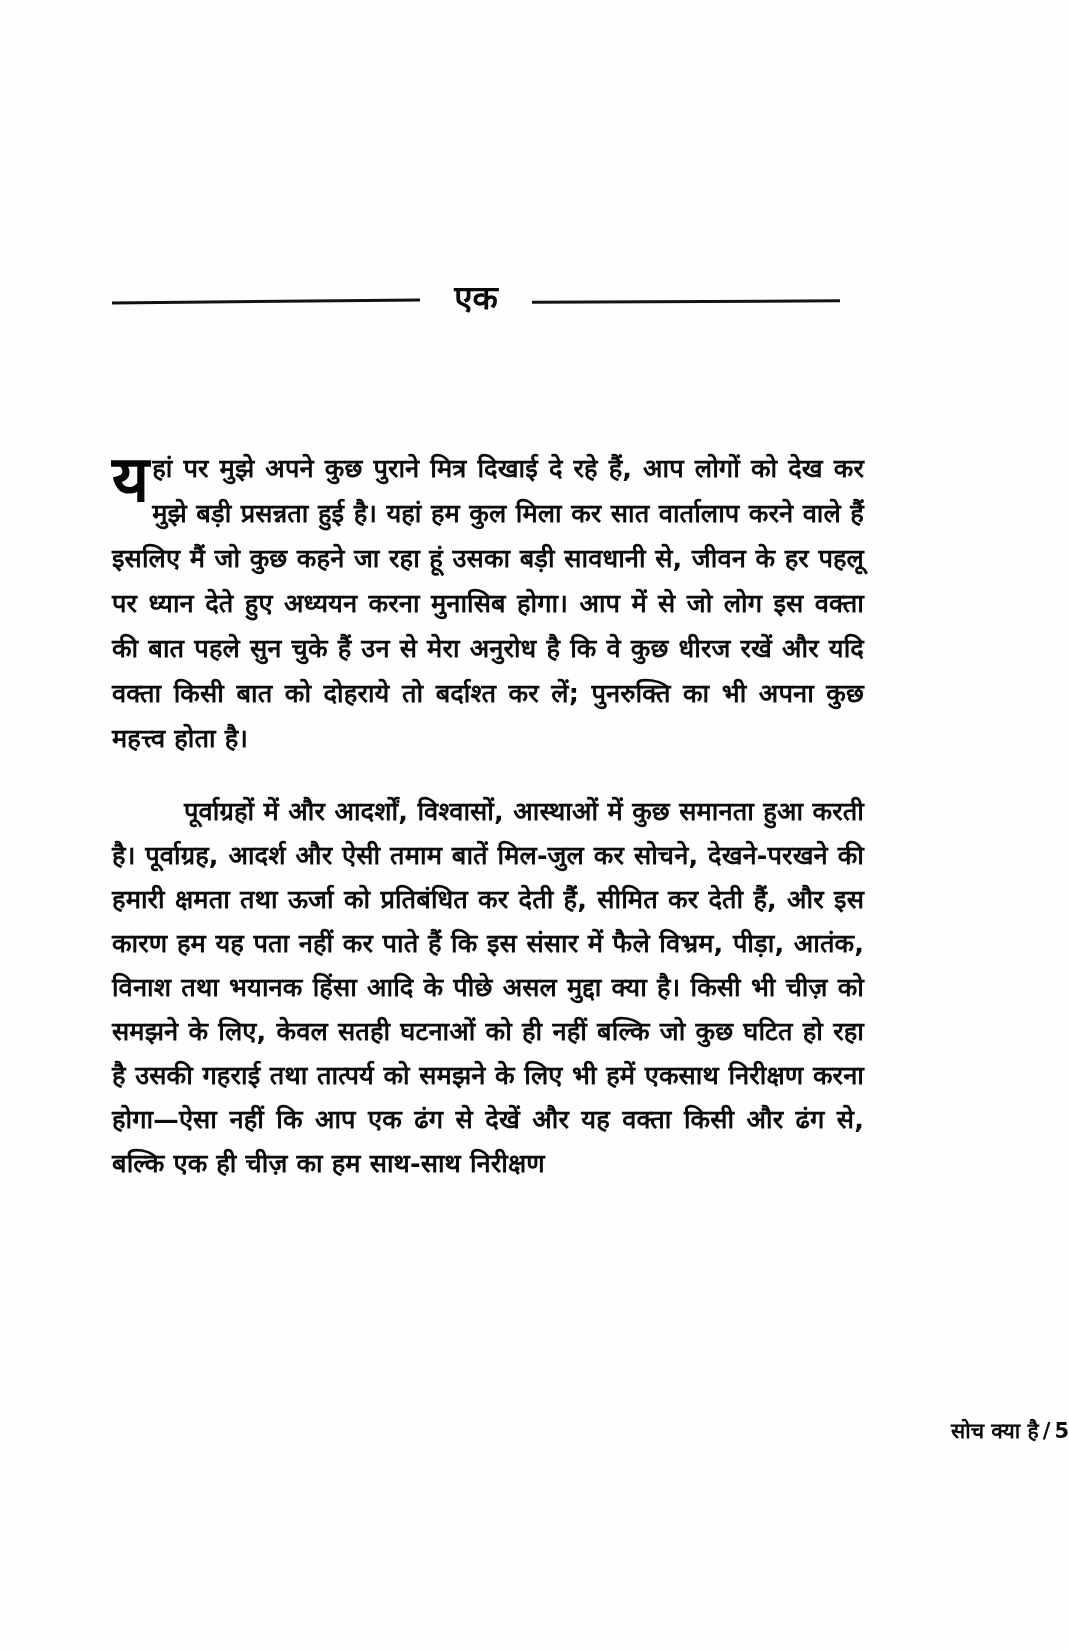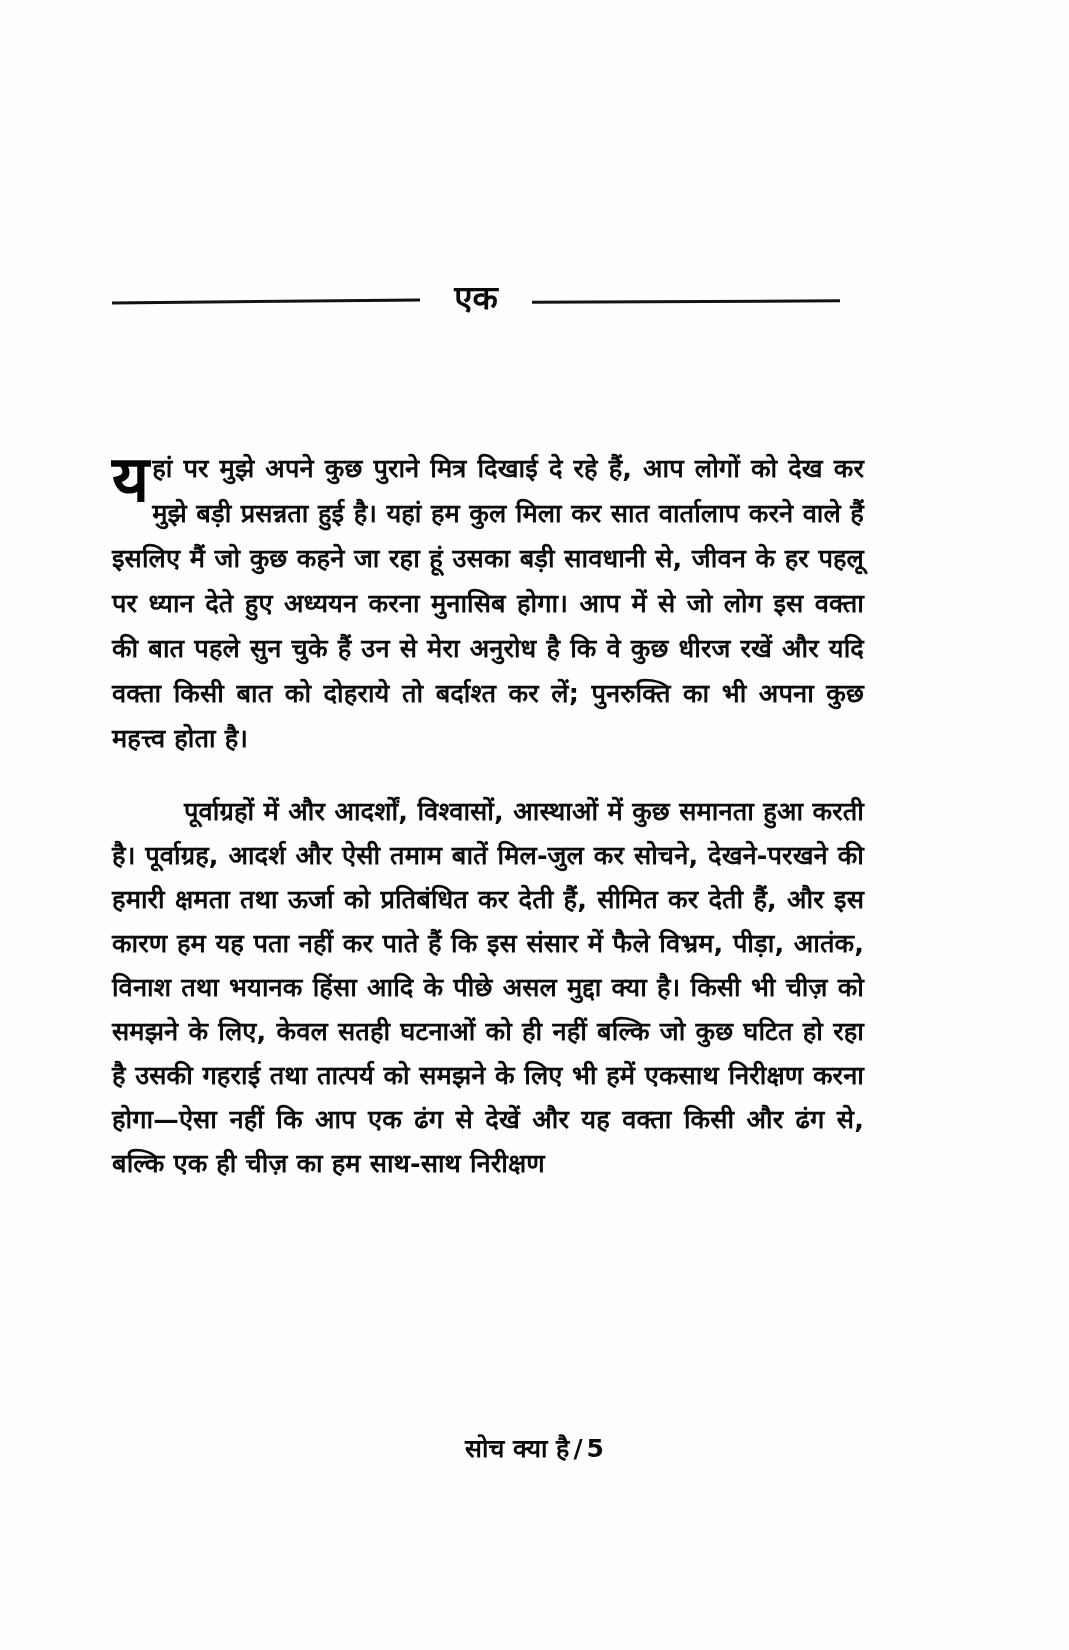--- a/index.html
+++ b/index.html
@@ -101,26 +101,25 @@
   .para.tail {
     line-height: 44px;
   }
 
   
   .footer {
     position: absolute;
     left: 0;
     right: 0;
     top: 1416px;
-    text-align: center;
+    text-align: right;
     font-family: "DejaVu Sans", "Liberation Sans", sans-serif;
-    font-size: 25px;
+    font-size: 21px;
     font-weight: 700;
     color: #0a0a0a;
-    margin-top: 14px;
   }
 
   .footer .sep { padding: 0 4px; }
 </style>
 </head>
 <body>
 
 <div id="page">
 
   <div class="chapter-head">

